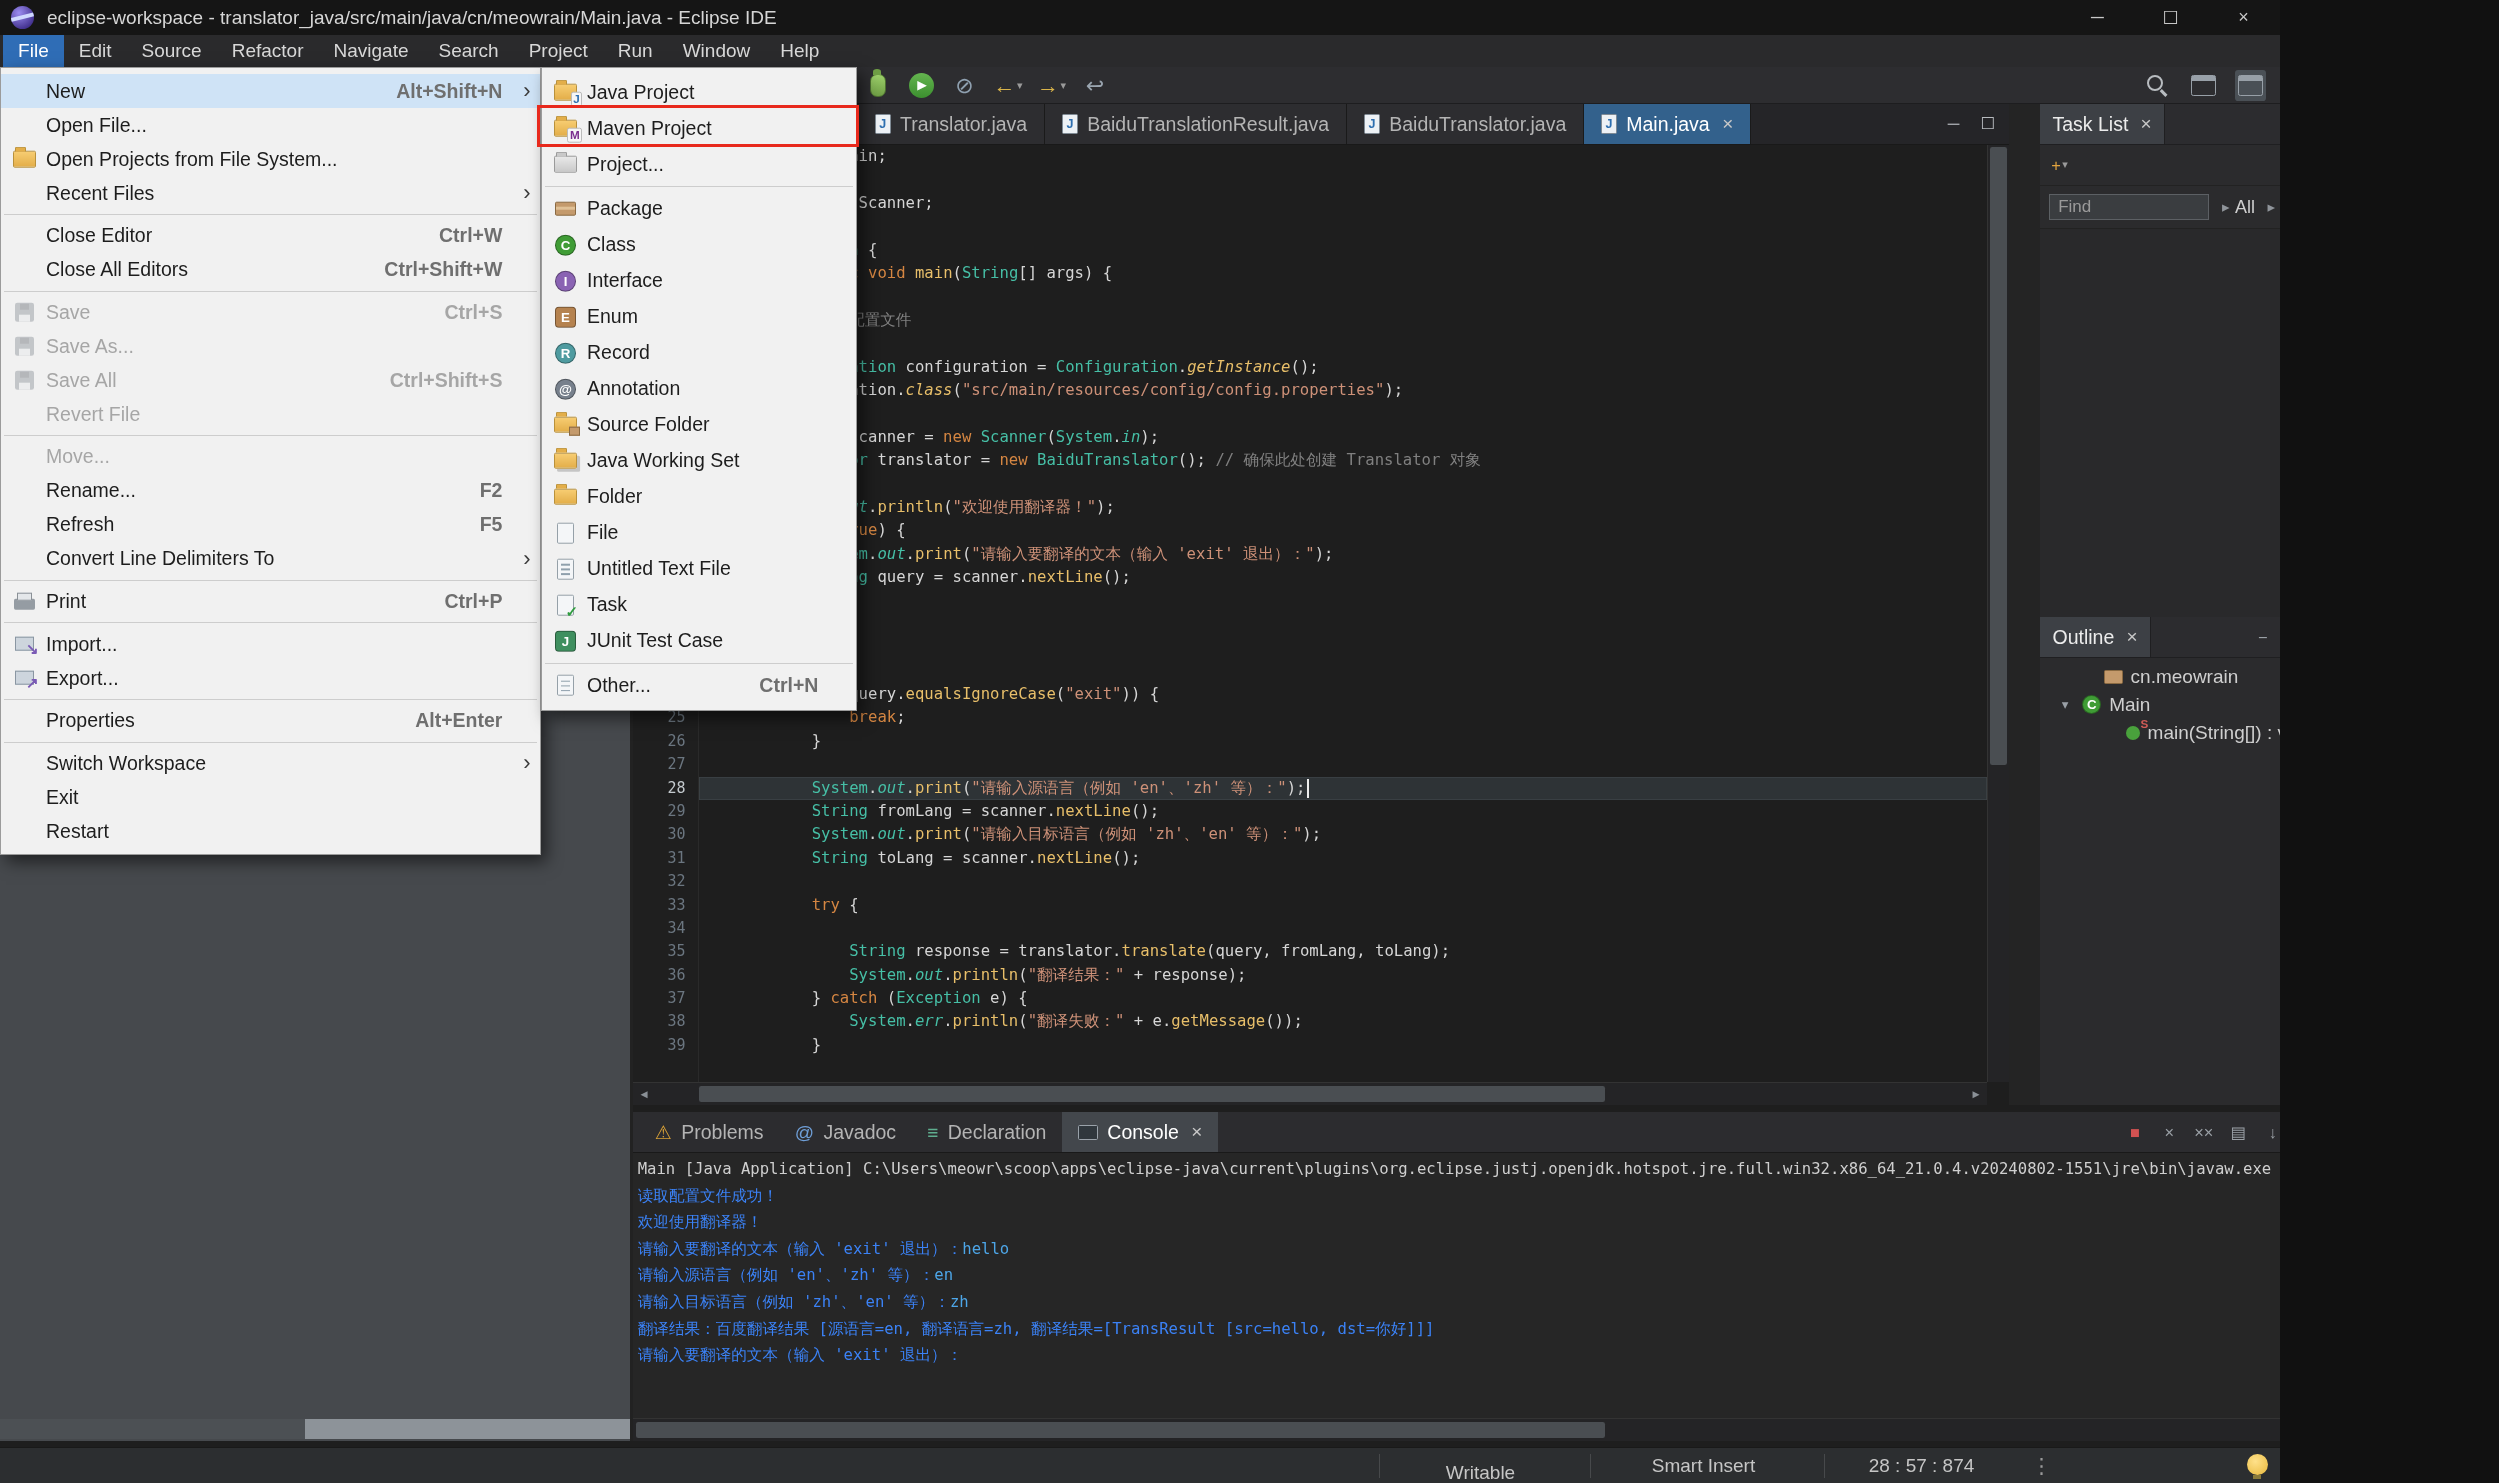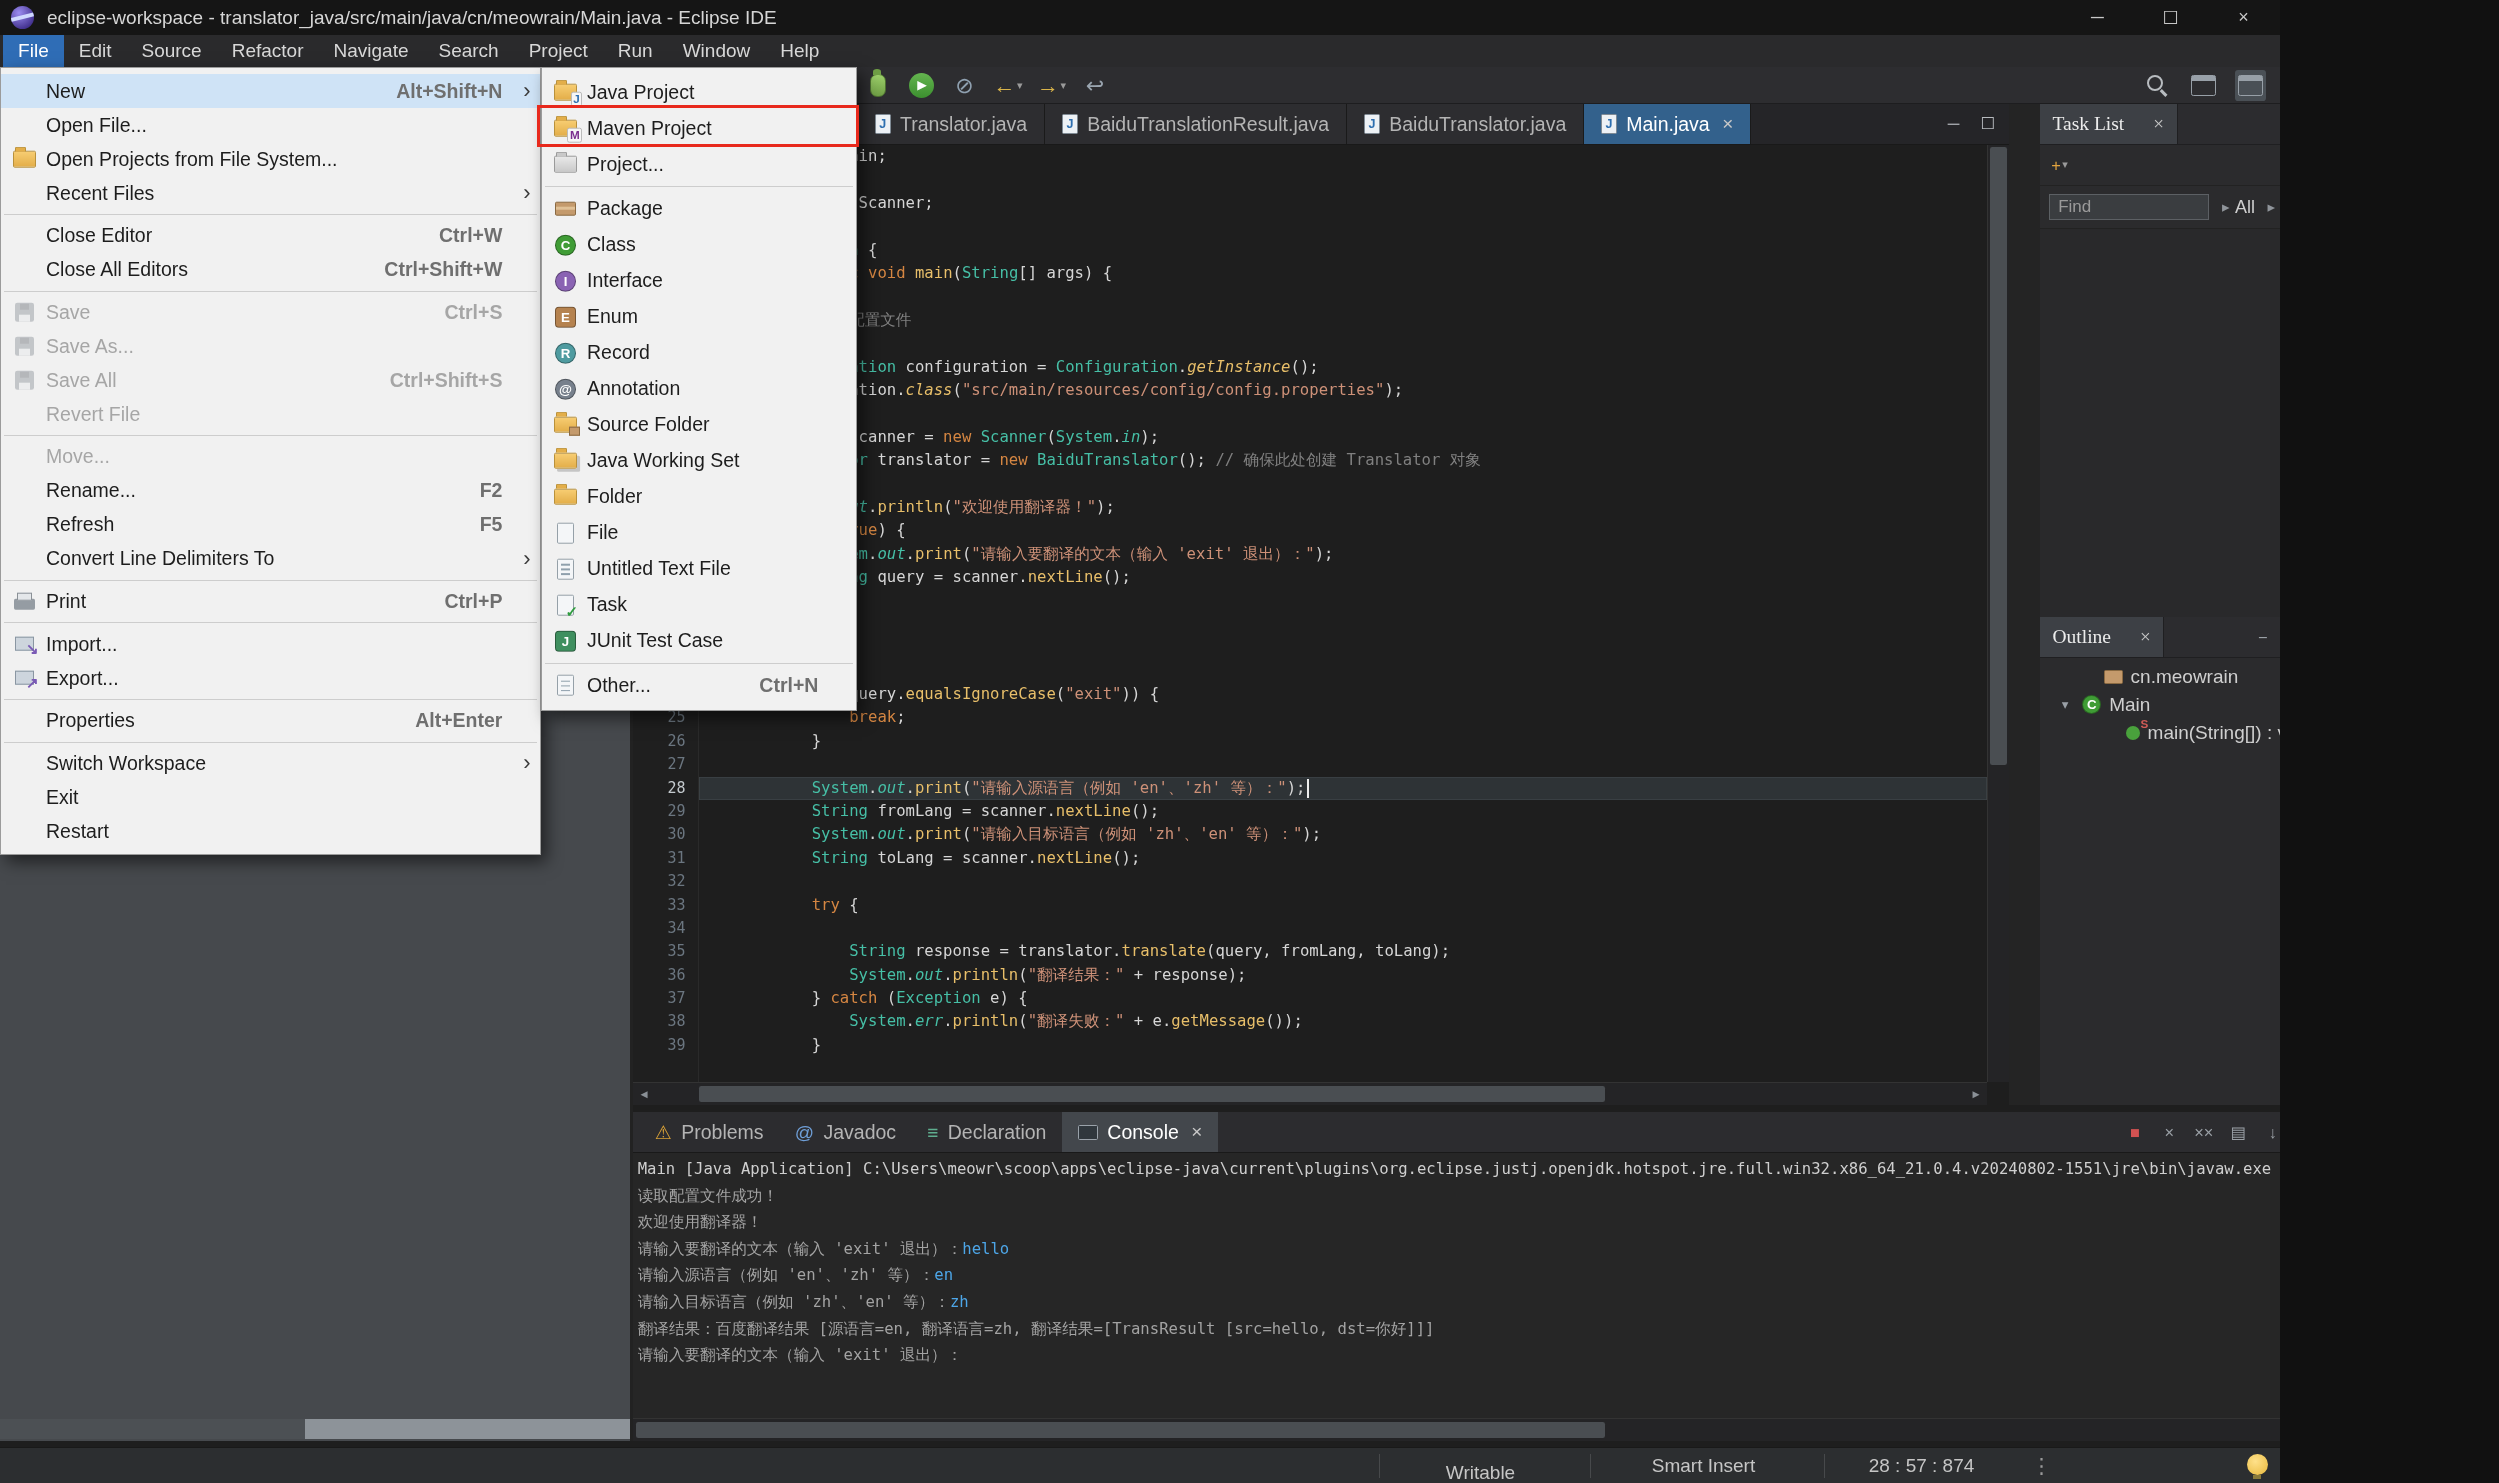--- a/index.html
+++ b/index.html
@@ -72,21 +72,21 @@
   .ed-vscroll{position:absolute;right:0;top:41px;bottom:23.4px;width:22px;background:#242426;border-left:0.8px solid #333;box-sizing:border-box;}
   .ed-vscroll .thumb{position:absolute;left:2.3px;right:2.3px;top:1.6px;height:66%;background:#4a4e52;border-radius:2.3px;}
   .ed-hscroll{position:absolute;left:0;right:22px;bottom:0;height:23.4px;background:#242426;border-top:0.8px solid #333;box-sizing:border-box;}
   .sarrow{position:absolute;top:0;bottom:0;width:22px;display:flex;align-items:center;justify-content:center;font-size:11.7px;color:#8a9096;}
   .sarrow.l{left:0;} .sarrow.r{right:0;}
   .hthumb{position:absolute;left:66px;width:906px;top:3.1px;bottom:3.1px;background:#4a4e52;border-radius:2.3px;}
 
   
   .right-panel{position:absolute;left:2040px;top:104px;width:459px;height:1001px;background:#2b2b2d;}
   .view-header{height:41px;background:#2c2c2f;border-bottom:0.8px solid #1f1f21;display:flex;align-items:center;box-sizing:border-box;}
-  .view-tab{display:flex;align-items:center;gap:26px;height:100%;padding:0 12.5px;background:#3d4045;color:#ececec;font-size:19.5px;border-right:0.8px solid #1f1f21;font-family:Liberation Serif, serif;}
+  .view-tab{display:flex;align-items:center;gap:9px;height:100%;padding:0 12.5px;background:#3d4045;color:#ececec;font-size:19.5px;border-right:0.8px solid #1f1f21;}
   .vh-icons{margin-left:auto;display:flex;align-items:center;gap:7.8px;padding-right:6.2px;}
   .tl-toolbar{height:41px;display:flex;align-items:center;background:#2b2b2d;border-bottom:0.8px solid #222;padding:0 7.8px;box-sizing:border-box;}
   .tl-right{margin-left:auto;display:flex;gap:7.8px;}
   .find-row{height:43px;display:flex;align-items:center;gap:12.5px;padding:0 9.4px;border-bottom:0.8px solid #222;box-sizing:border-box;}
   .find-input{width:160px;height:26.6px;background:#3a3d40;border:0.8px solid #5c6064;color:#ddd;
               font-family:"Liberation Sans",sans-serif;font-size:17px;padding:0 7.8px;box-sizing:border-box;}
   .find-input::placeholder{color:#9a9a9a;}
   .tl-link{display:flex;align-items:center;gap:5.5px;color:#cfcfcf;font-size:18px;}
   .lk-ar{color:#8f949a;font-size:15px;}
   .help-ic{margin-left:auto;width:22px;height:22px;border-radius:50%;background:#3f76c0;color:#fff;display:flex;
@@ -105,21 +105,21 @@
   .con-tabs{display:flex;height:100%;padding-left:6.2px;}
   .con-tab{display:flex;align-items:center;gap:9.4px;padding:0 15.6px;font-size:19.5px;color:#b4b4b4;}
   .con-tab.active{background:#43474c;color:#fff;}
   .cti{font-size:19px;line-height:1;}
   .ct-problems{color:#d8a137;} .ct-javadoc{color:#6f9fd8;} .ct-declaration{color:#5fae8f;}
   .ic-console{width:20.3px;height:15px;background:#30373d;border:1.6px solid #9aa2aa;border-radius:1.6px;box-sizing:border-box;}
   .con-body{position:absolute;top:41px;left:0;right:0;bottom:22.7px;overflow:hidden;padding:3.1px 0 0 4.7px;
             font-family:"DejaVu Sans Mono",monospace;font-size:15.6px;}
   .con-row{height:26.6px;line-height:26.6px;white-space:pre;overflow:hidden;}
   .con-row.info{color:#cfcfcf;}
-  .cs-out{color:#a3a3a3;} .cs-in{color:#4da6e8;}
+  .cs-out{color:#3b82f6;} .cs-in{color:#4da6e8;}
   .con-hscroll{position:absolute;left:0;right:0;bottom:0;height:22.7px;background:#242426;border-top:0.8px solid #333;box-sizing:border-box;}
   .con-hscroll .hthumb{left:3.1px;width:969px;}
 
   
   .statusbar{position:absolute;left:0;top:1447px;width:100%;height:36px;background:#2c2e30;border-top:0.8px solid #191919;
              font-size:19px;color:#c6c6c6;box-sizing:border-box;}
   .sb-field{position:absolute;top:0;height:100%;display:flex;align-items:center;justify-content:center;}
   #sb-writable{left:1383px;width:195px;margin-top:7px;} #sb-insert{left:1594px;width:219px;} #sb-pos{left:1828px;width:187px;}
   .sb-sep{position:absolute;top:6.2px;width:0.8px;height:23.4px;background:#47494b;}
   .sb-dots{position:absolute;left:2031px;top:0;height:100%;display:flex;align-items:center;font-size:21px;color:#9a9a9a;}

